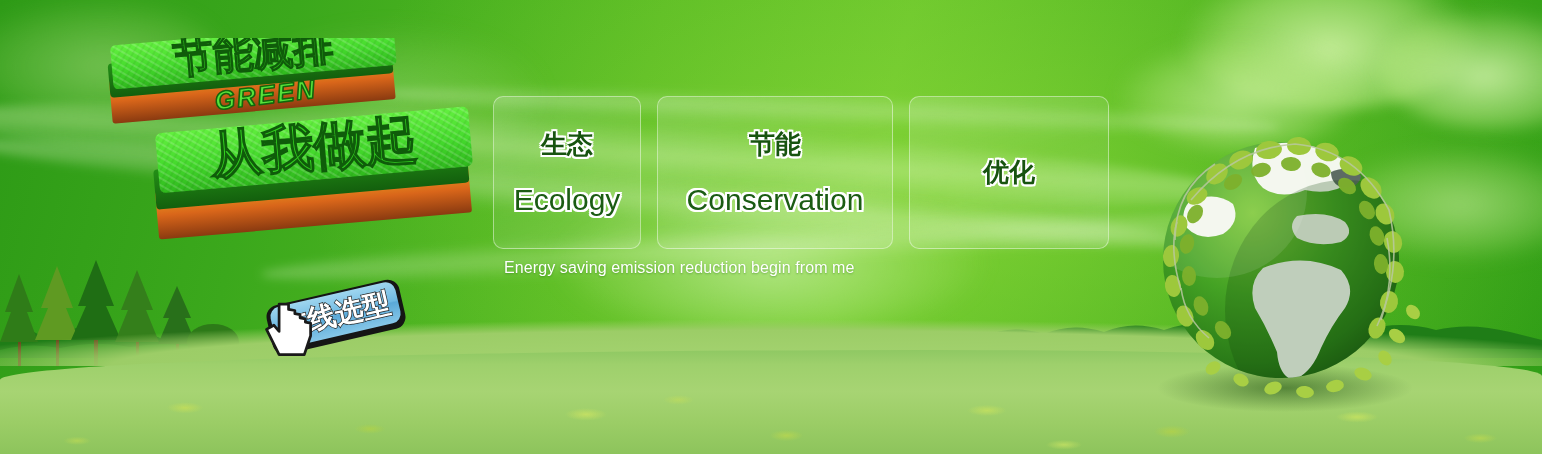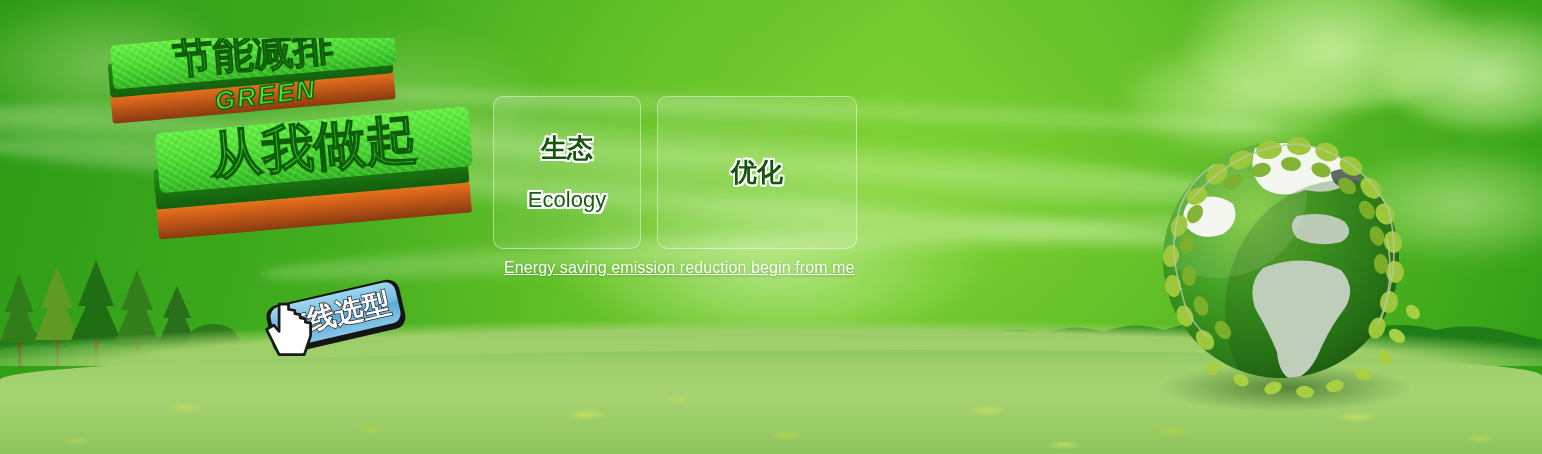--- a/index.html
+++ b/index.html
@@ -108,33 +108,32 @@
   .card.wide { width:236px; }
   .card.wide2 { width:200px;font-family:Liberation Serif, serif; }
   .card-cn {
     font-size:26px; font-weight:bold; color:#17540f; line-height:1;
     text-shadow:
       -1.6px -1.6px 0 #fff, 1.6px -1.6px 0 #fff, -1.6px 1.6px 0 #fff, 1.6px 1.6px 0 #fff,
       -1.6px 0 0 #fff, 1.6px 0 0 #fff, 0 -1.6px 0 #fff, 0 1.6px 0 #fff;
     white-space:nowrap;
   }
   .card-en {
-    font-size:22px; color:#1b5c13; line-height:1; white-space:nowrap;
+    font-size:30px; color:#1b5c13; line-height:1; white-space:nowrap;
     text-shadow:
       -2px -2px 0 #fff, 2px -2px 0 #fff, -2px 2px 0 #fff, 2px 2px 0 #fff,
       -2px 0 0 #fff, 2px 0 0 #fff, 0 -2px 0 #fff, 0 2px 0 #fff,
       -1px -2px 0 #fff, 1px 2px 0 #fff;
   }
 
   .tagline {
     position:absolute; left:504px; top:259px;
     font-size:16px; color:#ffffff; letter-spacing:.1px;
     text-shadow:0 1px 2px rgba(40,110,20,0.45);
     white-space:nowrap;
-    text-decoration:underline;
   }
 
   
   .globe-wrap { position:absolute; left:1145px; top:130px; width:290px; height:300px; }
   .globe-wrap svg { display:block; }
 </style>
 </head>
 <body>
 
 <div class="banner">
@@ -347,20 +346,24 @@
         <path d="M22 4 L22 30 L17 24 L10 28 L22 52 L46 52 L52 34 L52 22 L47 21 L47 18 L42 17 L42 14 L37 13 L37 10 L31 9 L31 4 Z" fill="#ffffff" stroke="#1a1a1a" stroke-width="2.6" stroke-linejoin="round"></path>
       </g>
     </svg>
   </div>
 
   <div class="cards">
     <div class="card">
       <div class="card-cn">生态</div>
       <div class="card-en">Ecology</div>
     </div>
+    <div class="card wide">
+      <div class="card-cn">节能</div>
+      <div class="card-en">Conservation</div>
+    </div>
     <div class="card wide2">
       <div class="card-cn">优化</div>
     </div>
   </div>
 
   <div class="tagline">Energy saving emission reduction begin from me</div>
 
 </div>
 
 </body></html>

